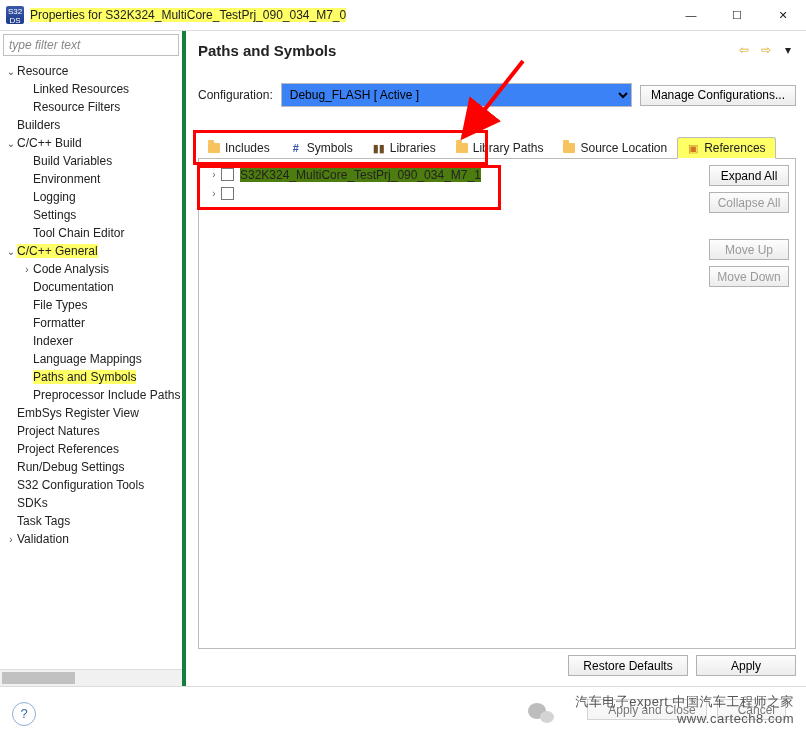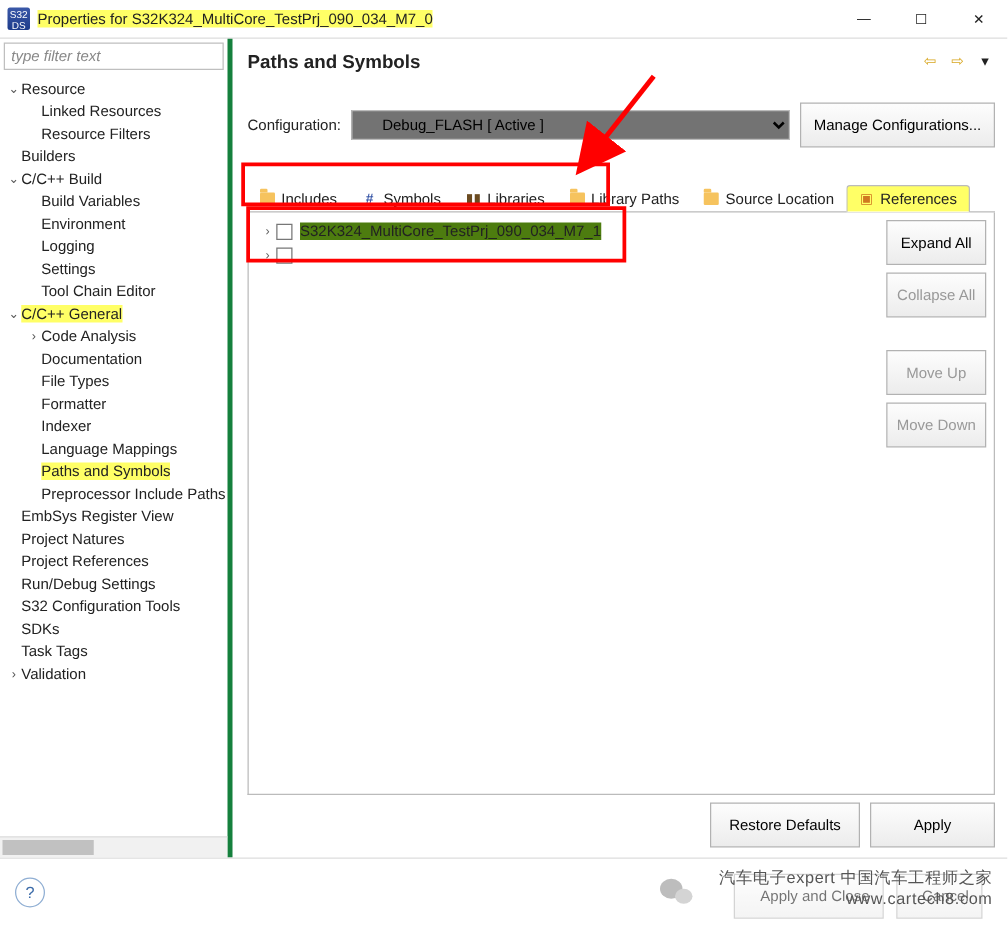--- a/index.html
+++ b/index.html
@@ -107,25 +107,25 @@
   .arrow-l { color:#d8a722;}
   .arrow-r { color:#d8a722;}
 
   .configrow {
     display:flex; align-items:center; gap:8px;
     margin: 18px 0 14px 0;
   }
   .configrow select {
     flex:1; height:24px;
     font: inherit;
-    background:#737373; border:1px solid #bbb;
-    padding:2px 20px;
+    background:#3b82f6; border:1px solid #bbb;
+    padding:2px 4px;
   }
   .btn {
-    height:36px;
+    height:21px;
     background:linear-gradient(#fdfdfd,#ececec);
     border:1px solid #b2b2b2;
     padding: 2px 10px;
     font: inherit;
     cursor:default;
   }
   .btn[disabled]{ color:#999; }
 
   
   .tabs {

